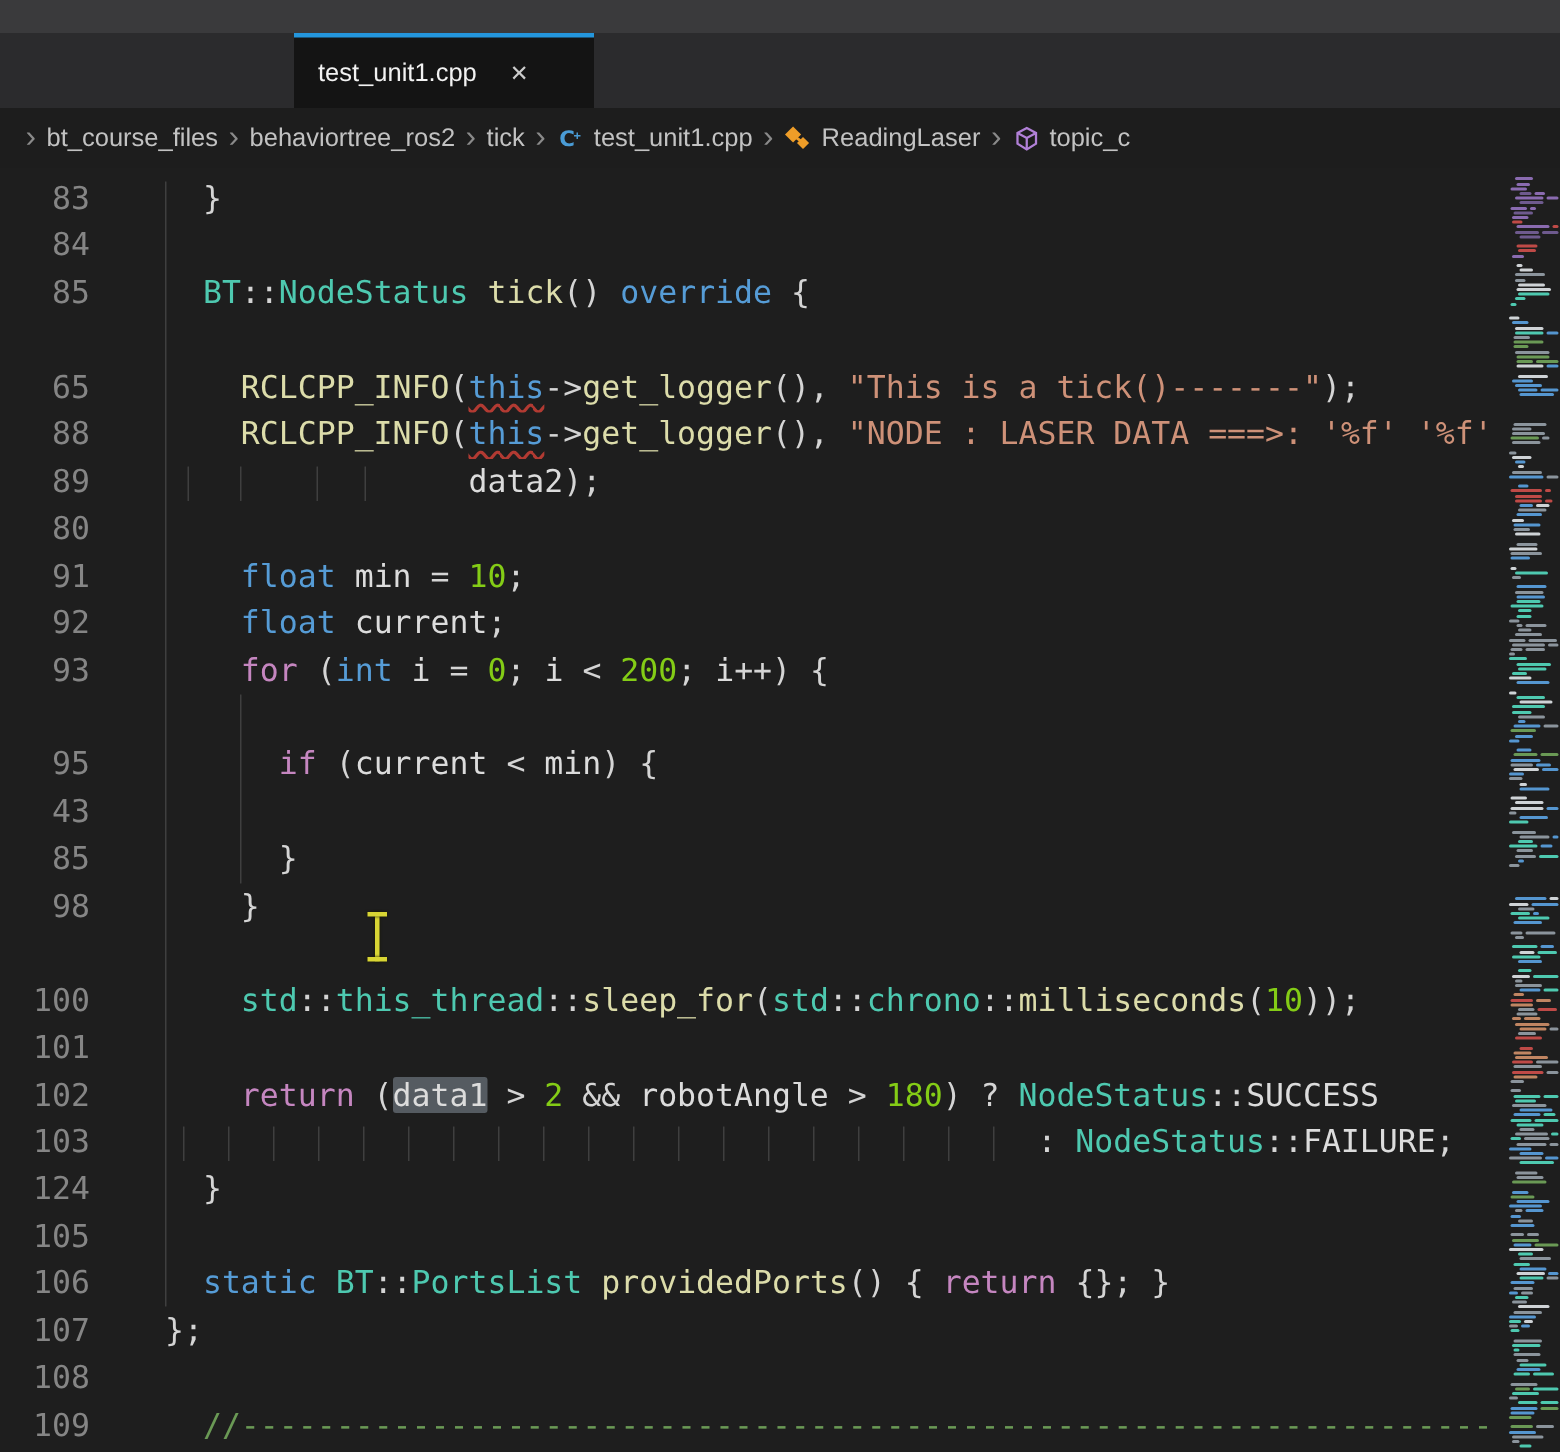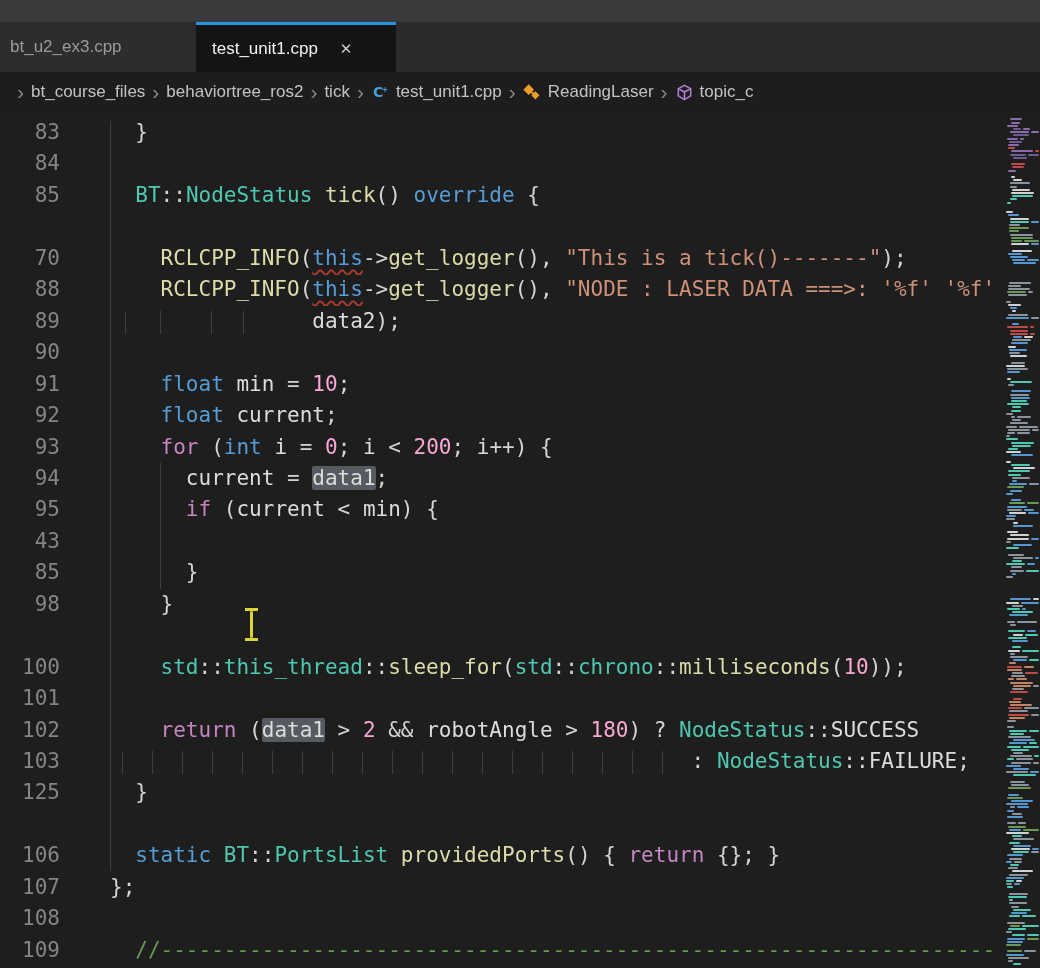--- a/index.html
+++ b/index.html
@@ -20,21 +20,21 @@
   .crumb{display:flex;align-items:center;gap:6px;cursor:pointer;}
   .chev{color:#8a8a8a;font-size:21px;line-height:1;margin:0 7px;transform:translateY(-1px);}
   .bc-icon{width:19px;height:19px;display:inline-block;}
   
   .editor{position:absolute;left:0;top:112px;width:1040px;height:856px;background:#1e1e1e;overflow:hidden;}
   .row{position:absolute;left:0;width:1005px;height:32px;white-space:pre;
        font-family:"DejaVu Sans Mono",monospace;font-size:21px;line-height:31.45px;overflow:hidden;}
   .ln{position:absolute;left:0;top:0;width:60px;text-align:right;color:#858585;}
   .code{position:absolute;left:110px;top:0;}
   .c-p{color:#d4d4d4}.c-k{color:#c586c0}.c-s{color:#569cd6}.c-t{color:#4ec9b0}
-  .c-f{color:#dcdcaa}.c-v{color:#dcdcdc}.c-n{color:#f9a8d4}.c-str{color:#ce9178}.c-c{color:#6a9955}
+  .c-f{color:#dcdcaa}.c-v{color:#dcdcdc}.c-n{color:#84cc16}.c-str{color:#ce9178}.c-c{color:#6a9955}
   .err{text-decoration:underline wavy #b23a32;text-decoration-thickness:1.5px;text-underline-offset:4px;}
   .hl{background:#555b61;border-radius:2px;}
   .guide{position:absolute;width:1px;background:#3f3f3f;}
   .lguide{position:absolute;top:5px;height:23px;width:1px;background:#3f3f3f;}
   
   .ibeam{position:absolute;left:243px;top:496px;width:17px;height:33px;z-index:6;}
   .ibeam div{position:absolute;background:#d8d534;box-shadow:0 0 2px #1a1a00;}
   .ibeam .stem{left:7px;top:0;width:3px;height:100%;}
   .ibeam .cap-t{left:2px;top:0;width:13px;height:3px;}
   .ibeam .cap-b{left:2px;bottom:0;width:13px;height:3px;}
@@ -42,23 +42,20 @@
   .minimap{position:absolute;left:1005px;top:0;width:35px;height:856px;background:#1e1e1e;overflow:hidden;}
   .mrow{position:absolute;height:2px;border-radius:1px;}
 </style>
 </head>
 <body>
 
 <div id="app">
   <div class="titlebar"></div>
 
   <div class="tabbar">
-    <div class="tab tab-inactive">
-      <span>bt_u2_ex3.cpp</span>
-    </div>
     <div class="tab tab-active">
       <span>test_unit1.cpp</span>
       <span class="tab-close">✕</span>
     </div>
   </div>
 
   <div class="breadcrumbs" id="breadcrumbs">
       <span class="chev">›</span>
       <span class="crumb">
         <span>bt_course_files</span>
@@ -391,37 +388,37 @@
         <div class="mrow" style="top: 838.4px; left: 2px; width: 15px; background: rgb(106, 153, 85);"></div>
         <div class="mrow" style="top: 838.4px; left: 19px; width: 12px; background: rgb(139, 148, 156);"></div>
         <div class="mrow" style="top: 841.6px; left: 1px; width: 18px; background: rgb(85, 150, 208);"></div>
         <div class="mrow" style="top: 844.8px; left: 3px; width: 21px; background: rgb(139, 148, 156);"></div>
         <div class="mrow" style="top: 848px; left: 3px; width: 5px; background: rgb(139, 148, 156);"></div>
         <div class="mrow" style="top: 851.2px; left: 8px; width: 8px; background: rgb(78, 201, 176);"></div>
       </div>
   <div class="row" style="top: 5px;"><span class="ln">83</span><span class="code"><span class="c-p">  }</span></span></div>
       <div class="row" style="top: 36.45px;"><span class="ln">84</span><span class="code"></span></div>
       <div class="row" style="top: 67.9px;"><span class="ln">85</span><span class="code"><span class="c-p">  </span><span class="c-t">BT</span><span class="c-p">::</span><span class="c-t">NodeStatus</span><span class="c-p"> </span><span class="c-f">tick</span><span class="c-p">()</span><span class="c-p"> </span><span class="c-s">override</span><span class="c-p"> {</span></span></div>
-      <div class="row" style="top: 130.8px;"><span class="ln">70</span><span class="code"><span class="c-p">    </span><span class="c-f">RCLCPP_INFO</span><span class="c-p">(</span><span class="c-s err">this</span><span class="c-p">-&gt;</span><span class="c-f">get_logger</span><span class="c-p">(), </span><span class="c-str">"This is a tick()-------"</span><span class="c-p">);</span></span></div>
+      <div class="row" style="top: 130.8px;"><span class="ln">65</span><span class="code"><span class="c-p">    </span><span class="c-f">RCLCPP_INFO</span><span class="c-p">(</span><span class="c-s err">this</span><span class="c-p">-&gt;</span><span class="c-f">get_logger</span><span class="c-p">(), </span><span class="c-str">"This is a tick()-------"</span><span class="c-p">);</span></span></div>
       <div class="row" style="top: 162.25px;"><span class="ln">88</span><span class="code"><span class="c-p">    </span><span class="c-f">RCLCPP_INFO</span><span class="c-p">(</span><span class="c-s err">this</span><span class="c-p">-&gt;</span><span class="c-f">get_logger</span><span class="c-p">(), </span><span class="c-str">"NODE : LASER DATA ===&gt;: '%f' '%f'</span></span></div>
       <div class="row" style="top: 193.7px;"><span class="ln">89</span><div class="lguide" style="left: 125px;"></div><div class="lguide" style="left: 160px;"></div><div class="lguide" style="left: 211px;"></div><div class="lguide" style="left: 243px;"></div><span class="code"><span class="c-p">                </span><span class="c-v">data2</span><span class="c-p">);</span></span></div>
-      <div class="row" style="top: 225.15px;"><span class="ln">90</span><span class="code"></span></div>
+      <div class="row" style="top: 225.15px;"><span class="ln">80</span><span class="code"></span></div>
       <div class="row" style="top: 256.6px;"><span class="ln">91</span><span class="code"><span class="c-p">    </span><span class="c-s">float</span><span class="c-p"> </span><span class="c-v">min</span><span class="c-p"> = </span><span class="c-n">10</span><span class="c-p">;</span></span></div>
       <div class="row" style="top: 288.05px;"><span class="ln">92</span><span class="code"><span class="c-p">    </span><span class="c-s">float</span><span class="c-p"> </span><span class="c-v">current</span><span class="c-p">;</span></span></div>
       <div class="row" style="top: 319.5px;"><span class="ln">93</span><span class="code"><span class="c-p">    </span><span class="c-k">for</span><span class="c-p"> (</span><span class="c-s">int</span><span class="c-p"> </span><span class="c-v">i</span><span class="c-p"> = </span><span class="c-n">0</span><span class="c-p">; </span><span class="c-v">i</span><span class="c-p"> &lt; </span><span class="c-n">200</span><span class="c-p">; </span><span class="c-v">i</span><span class="c-p">++) {</span></span></div>
-      <div class="row" style="top: 350.95px;"><span class="ln">94</span><span class="code"><span class="c-p">      </span><span class="c-v">current</span><span class="c-p"> = </span><span class="c-v hl">data1</span><span class="c-p">;</span></span></div>
       <div class="row" style="top: 382.4px;"><span class="ln">95</span><span class="code"><span class="c-p">      </span><span class="c-k">if</span><span class="c-p"> (</span><span class="c-v">current</span><span class="c-p"> &lt; </span><span class="c-v">min</span><span class="c-p">) {</span></span></div>
       <div class="row" style="top: 413.85px;"><span class="ln">43</span></div>
       <div class="row" style="top: 445.3px;"><span class="ln">85</span><span class="code"><span class="c-p">      }</span></span></div>
       <div class="row" style="top: 476.75px;"><span class="ln">98</span><span class="code"><span class="c-p">    }</span></span></div>
       <div class="row" style="top: 539.65px;"><span class="ln">100</span><span class="code"><span class="c-p">    </span><span class="c-t">std</span><span class="c-p">::</span><span class="c-t">this_thread</span><span class="c-p">::</span><span class="c-f">sleep_for</span><span class="c-p">(</span><span class="c-t">std</span><span class="c-p">::</span><span class="c-t">chrono</span><span class="c-p">::</span><span class="c-f">milliseconds</span><span class="c-p">(</span><span class="c-n">10</span><span class="c-p">));</span></span></div>
       <div class="row" style="top: 571.1px;"><span class="ln">101</span><span class="code"></span></div>
       <div class="row" style="top: 602.55px;"><span class="ln">102</span><span class="code"><span class="c-p">    </span><span class="c-k">return</span><span class="c-p"> (</span><span class="c-v hl">data1</span><span class="c-p"> &gt; </span><span class="c-n">2</span><span class="c-p"> &amp;&amp; </span><span class="c-v">robotAngle</span><span class="c-p"> &gt; </span><span class="c-n">180</span><span class="c-p">) ? </span><span class="c-t">NodeStatus</span><span class="c-p">::</span><span class="c-v">SUCCESS</span></span></div>
       <div class="row" style="top: 634px;"><span class="ln">103</span><div class="lguide" style="left: 122px;"></div><div class="lguide" style="left: 152px;"></div><div class="lguide" style="left: 182px;"></div><div class="lguide" style="left: 212px;"></div><div class="lguide" style="left: 242px;"></div><div class="lguide" style="left: 272px;"></div><div class="lguide" style="left: 302px;"></div><div class="lguide" style="left: 332px;"></div><div class="lguide" style="left: 362px;"></div><div class="lguide" style="left: 392px;"></div><div class="lguide" style="left: 422px;"></div><div class="lguide" style="left: 452px;"></div><div class="lguide" style="left: 482px;"></div><div class="lguide" style="left: 512px;"></div><div class="lguide" style="left: 542px;"></div><div class="lguide" style="left: 572px;"></div><div class="lguide" style="left: 602px;"></div><div class="lguide" style="left: 632px;"></div><div class="lguide" style="left: 662px;"></div><span class="code"><span class="c-p">                                              </span><span class="c-p">: </span><span class="c-t">NodeStatus</span><span class="c-p">::</span><span class="c-v">FAILURE</span><span class="c-p">;</span></span></div>
-      <div class="row" style="top: 665.45px;"><span class="ln">125</span><span class="code"><span class="c-p">  }</span></span></div>
+      <div class="row" style="top: 665.45px;"><span class="ln">124</span><span class="code"><span class="c-p">  }</span></span></div>
+      <div class="row" style="top: 696.9px;"><span class="ln">105</span><span class="code"></span></div>
       <div class="row" style="top: 728.35px;"><span class="ln">106</span><span class="code"><span class="c-p">  </span><span class="c-s">static</span><span class="c-p"> </span><span class="c-t">BT</span><span class="c-p">::</span><span class="c-t">PortsList</span><span class="c-p"> </span><span class="c-f">providedPorts</span><span class="c-p">() { </span><span class="c-k">return</span><span class="c-p"> {}; }</span></span></div>
       <div class="row" style="top: 759.8px;"><span class="ln">107</span><span class="code"><span class="c-p">};</span></span></div>
       <div class="row" style="top: 791.25px;"><span class="ln">108</span><span class="code"></span></div>
       <div class="row" style="top: 822.7px;"><span class="ln">109</span><span class="code"><span class="c-p">  </span><span class="c-c">//------------------------------------------------------------------</span></span></div>
       <div class="guide" style="left: 110px; top: 9px; height: 750px;"></div>
       <div class="guide" style="left: 160px; top: 351px; height: 126px;"></div>
     </div>
 </div>
 
 </body></html>

